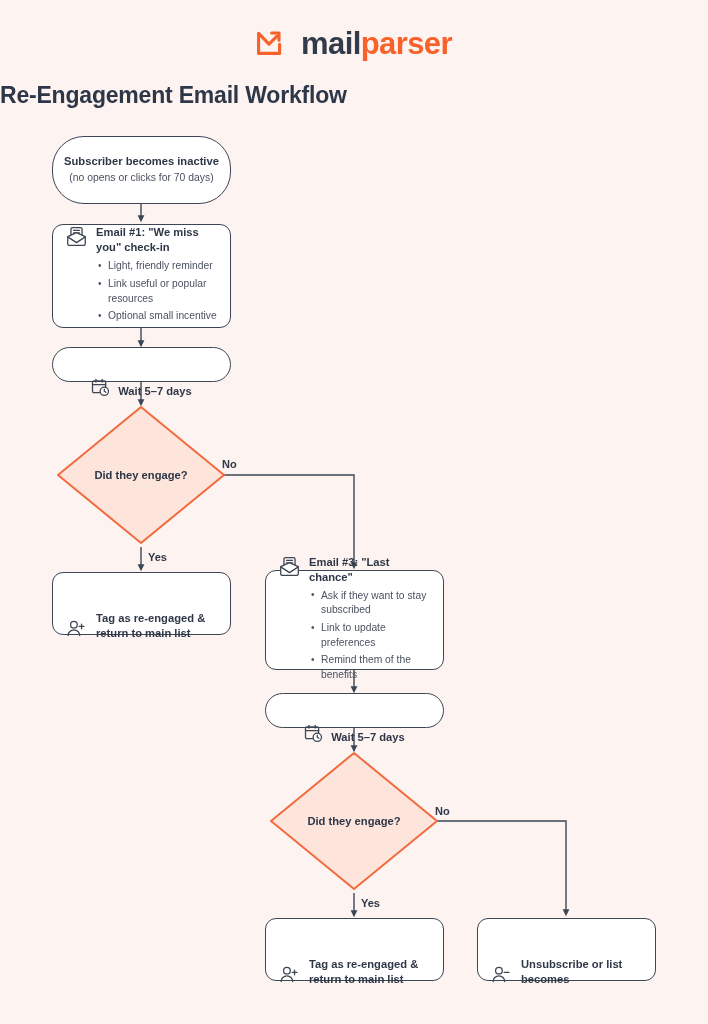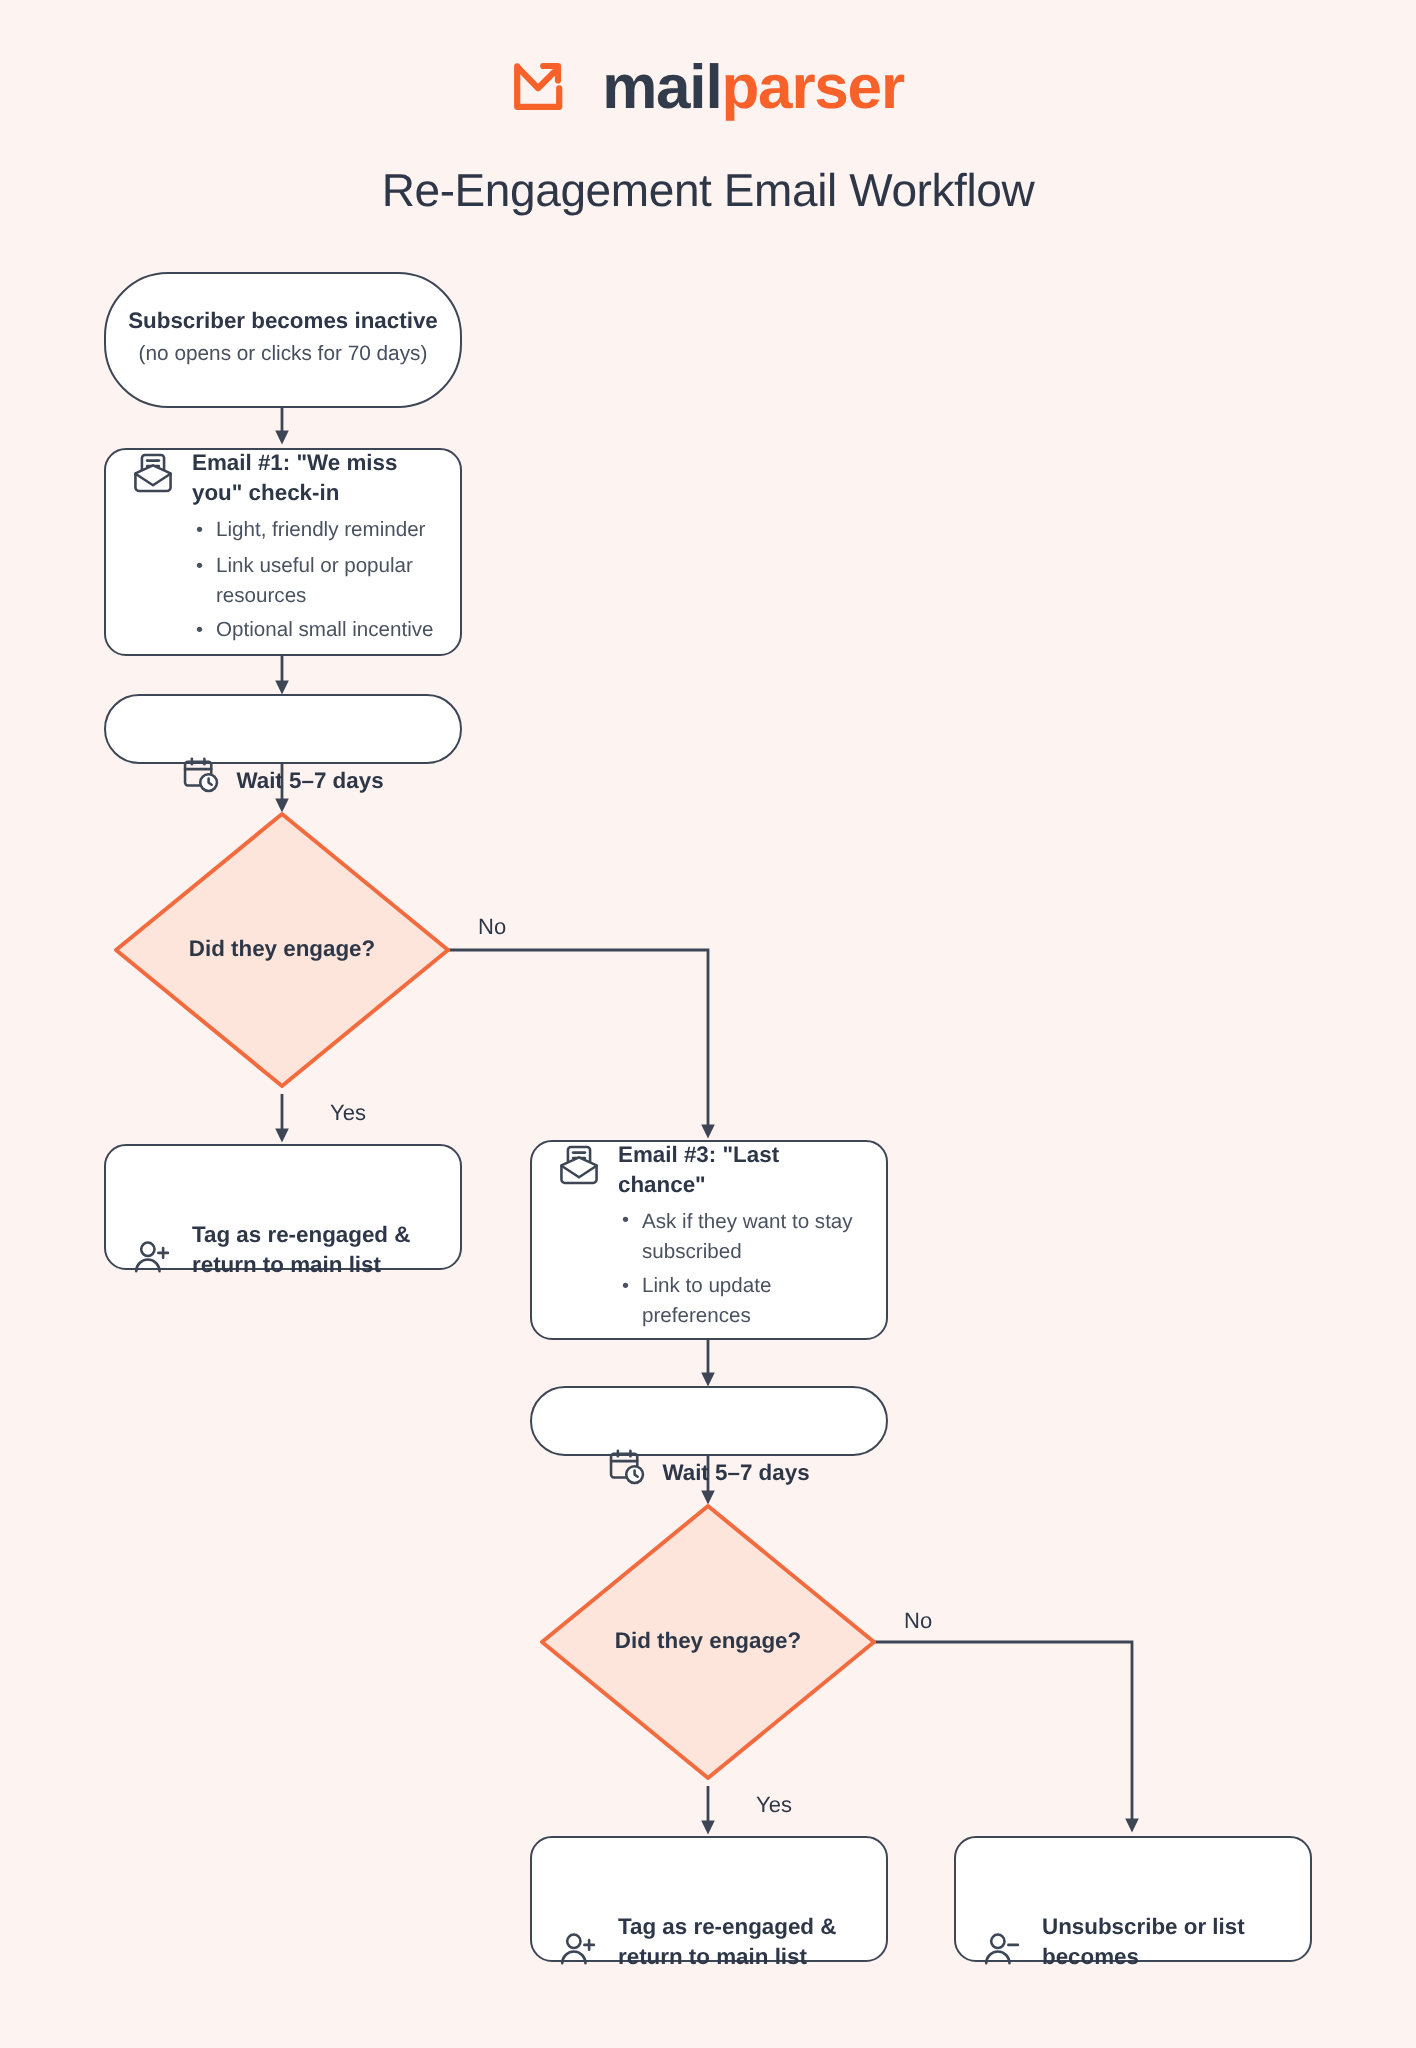--- a/index.html
+++ b/index.html
@@ -19,22 +19,22 @@
   #logo .mark { display:block; }
   #logo .wordmark {
     font-size:31px; font-weight:700; letter-spacing:-0.6px; line-height:1;
     display:flex; align-items:baseline;
   }
   #logo .w-mail   { color:#323B4B; }
   #logo .w-parser { color:#F8622A; }
 
   
   #title {
-    position:absolute; left:0; top:82px; width:708px; text-align:center;
-    font-size:23px; font-weight:400; color:#2E3748; letter-spacing:-0.2px;
+    position:absolute; left:0; top:82px; width:708px; text-align:left;
+    font-size:23px; font-weight:700; color:#2E3748; letter-spacing:-0.2px;
   }
 
   
   #wires { position:absolute; left:0; top:0; width:708px; height:1024px; }
 
   
   .node {
     position:absolute;
     background:#FFFFFF;
     border:1.4px solid #3D4654;
@@ -65,23 +65,22 @@
   
   .diamond { position:absolute; }
   .diamond .dlabel {
     position:absolute; left:0; top:0; width:100%; height:100%;
     display:flex; align-items:center; justify-content:center;
     font-size:11.2px; font-weight:700; color:#2E3748; text-align:center;
   }
 
   
   .elabel {
-    position:absolute; font-size:11px; font-weight:400; color:#2E3748;
+    position:absolute; font-size:11px; font-weight:700; color:#2E3748;
     white-space:nowrap;
-    margin-left:17px;
   }
 </style>
 </head>
 <body>
 
 <div id="page">
 
   <div id="logo">
     <svg class="mark" width="31" height="27" viewBox="0 0 31 27" fill="none">
       <path d="M2.6 3.2 V23.4 H23.6 V14.2" stroke="#F8622A" stroke-width="3.1" stroke-linecap="round" stroke-linejoin="round"></path>
@@ -212,20 +211,21 @@
           <line x1="7.9" y1="4.5" x2="14.1" y2="4.5"></line>
           <line x1="7.9" y1="7.3" x2="14.1" y2="7.3"></line>
           <path d="M1.8 11.2 L11 7.0 L20.2 11.2 V18.6 a1.8 1.8 0 0 1 -1.8 1.8 H3.6 a1.8 1.8 0 0 1 -1.8 -1.8 Z" fill="#FFFFFF"></path>
           <path d="M1.8 11.4 L11 17.4 L20.2 11.4"></path>
         </svg>
         <div style="flex:1; min-width:0;">
           <div class="blk-head">Email #3: "Last chance"</div>
           <ul class="blist">
             <li>Ask if they want to stay subscribed</li>
             <li>Link to update preferences</li>
+            <li>Remind them of the benefits</li>
           </ul>
         </div>
       </div>
     </div>
   </div>
 
   <div class="node" style="left:265px; top:693px; width:179px; height:35px; border-radius:18px;">
     <div class="node-inner" style="justify-content:center;">
       <div class="ico-row mid" style="justify-content:center; width:auto; padding:0; gap:8px;">
         <svg class="ico" width="19" height="19" viewBox="0 0 20 20" fill="none" stroke="#3D4654" stroke-width="1.35" stroke-linecap="round" stroke-linejoin="round">

